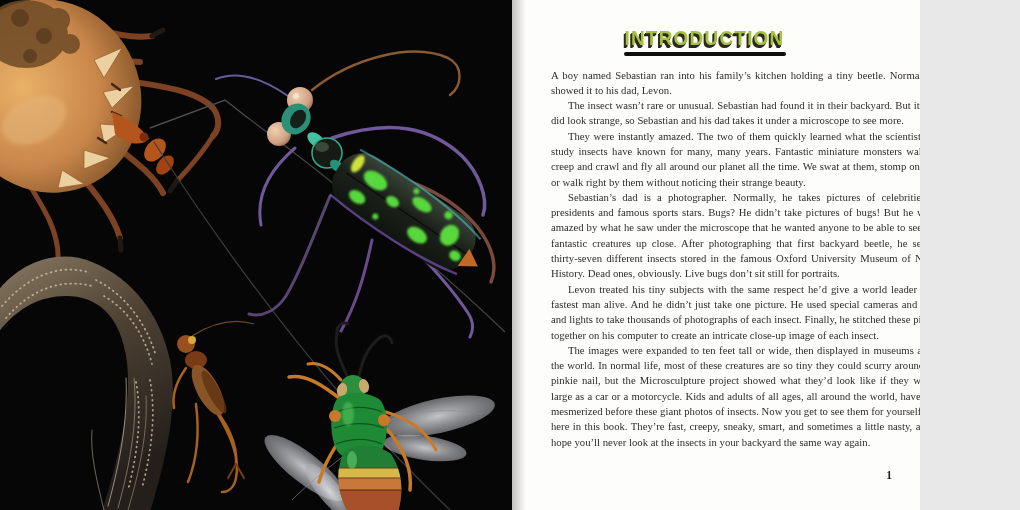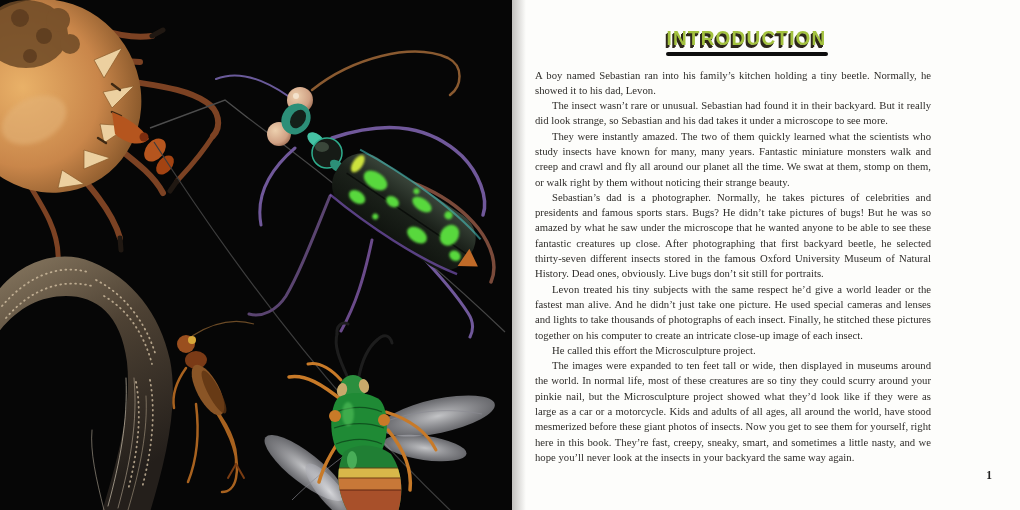--- a/index.html
+++ b/index.html
@@ -6,23 +6,23 @@
   body{
     width:1020px;height:510px;overflow:hidden;
     font-family:"Liberation Serif",serif;
     background:#e8e8e8;
   }
   .spread{display:flex;width:1020px;height:510px;}
   .page{height:510px;position:relative;overflow:hidden;}
   .page-left{width:512px;background:var(--left-bg,#060606);}
   .page-left svg{display:block;width:512px;height:510px;}
   .page-right{
-    width:508px;background:var(--right-bg,#fdfdfb);
+    width:408px;background:var(--right-bg,#fdfdfb);
     box-sizing:border-box;
-    padding:29px 62px 0 23px;
+    padding:29px 62px 0 39px;
   }
   .page-right::before{
     content:"";position:absolute;left:0;top:0;bottom:0;width:14px;
     background:linear-gradient(to right,rgba(40,35,30,.28),rgba(40,35,30,0));
     pointer-events:none;
   }
   .chapter-head{text-align:center;margin:0 0 12px 0;}
   .title{
     margin:0;display:inline-block;
     font-family:"Liberation Sans",sans-serif;
@@ -278,19 +278,18 @@
     <div class="chapter-head">
       <h1 class="title">INTRODUCTION</h1>
       <div class="title-underline"></div>
     </div>
     <div class="body-text">
       <p class="first">A boy named Sebastian ran into his family’s kitchen holding a tiny beetle. Normally, he showed it to his dad, Levon.</p>
       <p>The insect wasn’t rare or unusual. Sebastian had found it in their backyard. But it really did look strange, so Sebastian and his dad takes it under a microscope to see more.</p>
       <p>They were instantly amazed. The two of them quickly learned what the scientists who study insects have known for many, many years. Fantastic miniature monsters walk and creep and crawl and fly all around our planet all the time. We swat at them, stomp on them, or walk right by them without noticing their strange beauty.</p>
       <p>Sebastian’s dad is a photographer. Normally, he takes pictures of celebrities and presidents and famous sports stars. Bugs? He didn’t take pictures of bugs! But he was so amazed by what he saw under the microscope that he wanted anyone to be able to see these fantastic creatures up close. After photographing that first backyard beetle, he selected thirty-seven different insects stored in the famous Oxford University Museum of Natural History. Dead ones, obviously. Live bugs don’t sit still for portraits.</p>
       <p>Levon treated his tiny subjects with the same respect he’d give a world leader or the fastest man alive. And he didn’t just take one picture. He used special cameras and lenses and lights to take thousands of photographs of each insect. Finally, he stitched these pictures together on his computer to create an intricate close-up image of each insect.</p>
-      <p>He called this effort the Microsculpture project.</p>
       <p>The images were expanded to ten feet tall or wide, then displayed in museums around the world. In normal life, most of these creatures are so tiny they could scurry around your pinkie nail, but the Microsculpture project showed what they’d look like if they were as large as a car or a motorcycle. Kids and adults of all ages, all around the world, have stood mesmerized before these giant photos of insects. Now you get to see them for yourself, right here in this book. They’re fast, creepy, sneaky, smart, and sometimes a little nasty, and we hope you’ll never look at the insects in your backyard the same way again.</p>
     </div>
     <div class="page-number">1</div>
   </div>
 
 </div>
 
 </body></html>

